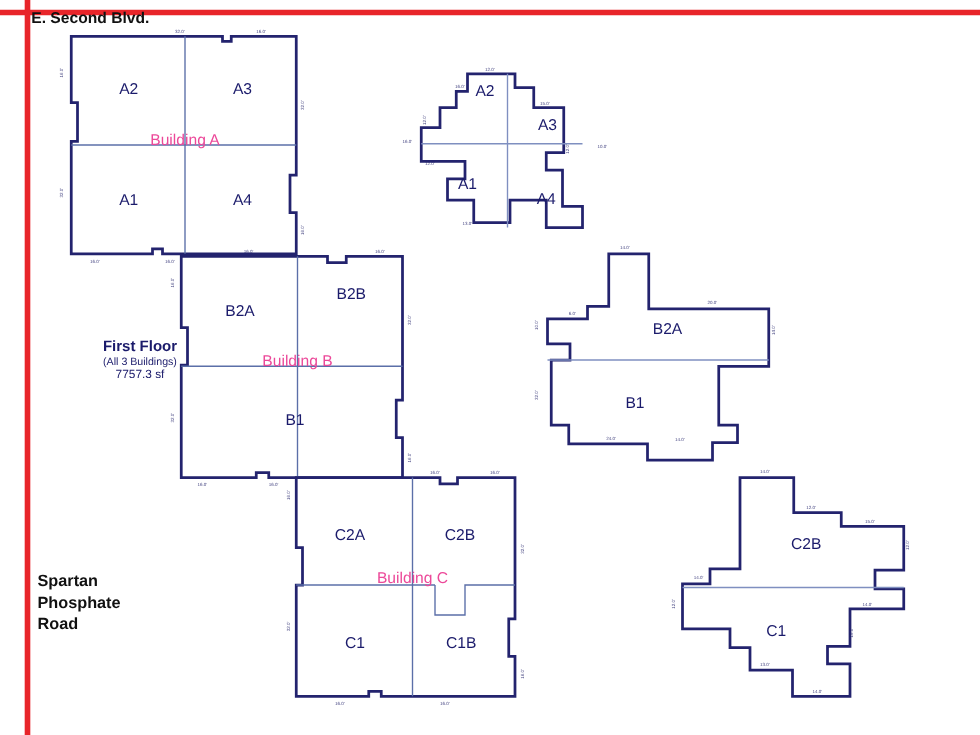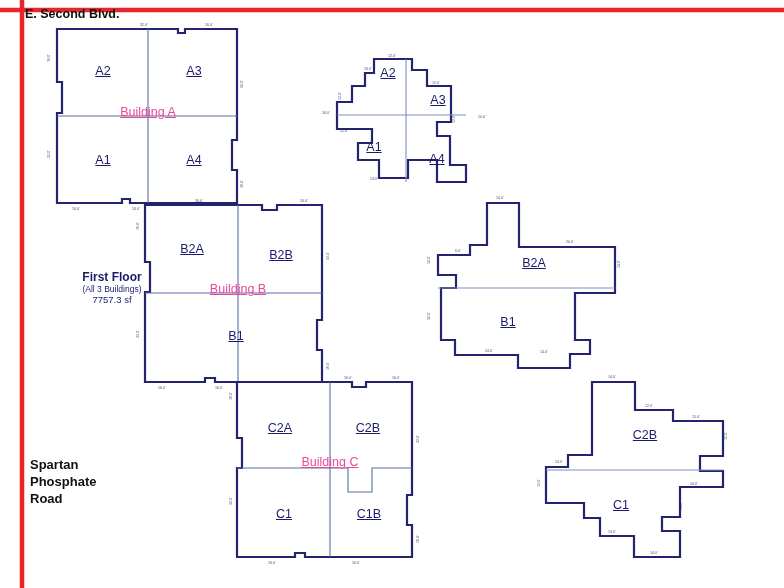--- a/index.html
+++ b/index.html
@@ -36,21 +36,21 @@
   .floor-title{
     font-size:11.5px;color:#1b1b6b;font-weight:bold;white-space:nowrap;text-align:center;
   }
   .floor-title.big{font-size:12px;}
   .floor-sub{
     font-size:8.5px;color:#1b1b6b;white-space:nowrap;text-align:center;
   }
   .floor-area{
     font-size:9.5px;color:#1b1b6b;white-space:nowrap;text-align:center;
   }
-  .ctr{transform:translateX(-50%);text-align:right;text-decoration:underline;}
+  .ctr{transform:translateX(-50%);text-align:right;}
 </style>
 </head>
 <body>
 
 <div id="stage">
 
   <svg id="plan-svg" viewBox="0 0 784 588">
     <defs>
       <style>
         .wall  { fill:#ffffff; stroke:#23236e; stroke-width:2.2; stroke-linejoin:miter; }
@@ -315,21 +315,21 @@
     <div>Road</div>
   </div>
 
   <div class="ov unit-label ctr" style="left:103px;top:64px;">A2</div>
   <div class="ov unit-label ctr" style="left:194px;top:64px;">A3</div>
   <div class="ov unit-label ctr" style="left:103px;top:153px;">A1</div>
   <div class="ov unit-label ctr" style="left:194px;top:153px;">A4</div>
   <div class="ov bldg-label ctr" style="left:148px;top:105px;">Building A</div>
 
   <div class="ov unit-label ctr" style="left:192px;top:242px;">B2A</div>
-  <div class="ov unit-label ctr" style="left:281px;top:248px;">B2B</div>
+  <div class="ov unit-label ctr" style="left:281px;top:228px;">B2B</div>
   <div class="ov unit-label ctr" style="left:236px;top:329px;">B1</div>
   <div class="ov bldg-label ctr" style="left:238px;top:282px;">Building B</div>
 
   <div class="ov unit-label ctr" style="left:280px;top:421px;">C2A</div>
   <div class="ov unit-label ctr" style="left:368px;top:421px;">C2B</div>
   <div class="ov unit-label ctr" style="left:284px;top:507px;">C1</div>
   <div class="ov unit-label ctr" style="left:369px;top:507px;">C1B</div>
   <div class="ov bldg-label ctr" style="left:330px;top:455px;">Building C</div>
 
   <div class="ov" style="left:112px;top:270px;transform:translateX(-50%);">

